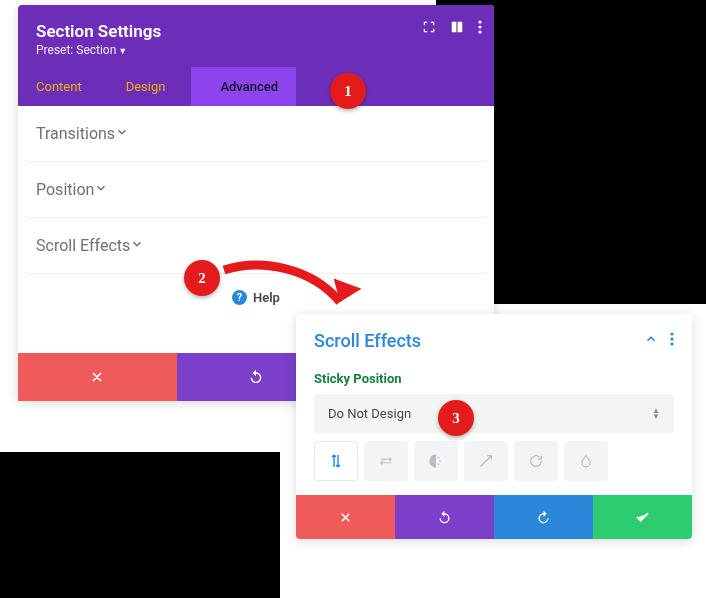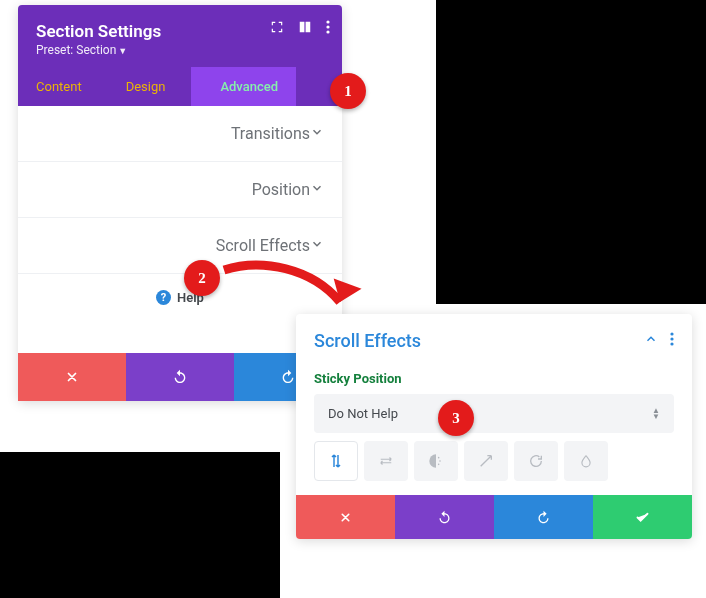--- a/index.html
+++ b/index.html
@@ -1,37 +1,37 @@
 <!DOCTYPE html>
 <html><head>
 <meta charset="utf-8">
 <style>
 * { margin: 0; padding: 0; box-sizing: border-box; font-family: -apple-system, BlinkMacSystemFont, "Segoe UI", Roboto, sans-serif; }
 body { width: 706px; height: 598px; position: relative; background: #fff; }
 
 .panel1 {
-  position: absolute; left: 18px; top: 5px; width: 324px;
+  position: absolute; left: 18px; top: 5px; width: 476px;
   background: #fff; box-shadow: 0 2px 12px rgba(0,0,0,0.15); border-radius: 4px;
   overflow: visible;
 }
 .p1-header { background: #6c2eb9; color: #fff; padding: 16px 18px 10px; border-radius: 4px 4px 0 0; position: relative; }
 .p1-title { font-size: 17px; font-weight: 600; }
 .p1-preset { font-size: 12px; opacity: .9; margin-top: 2px; }
 .p1-preset .caret { font-size: 9px; margin-left: 2px; }
 .p1-header-icons { position: absolute; right: 12px; top: 14px; display: flex; gap: 14px; align-items: center; }
 .p1-header-icons svg, .p1-header-icons span { color: #fff; fill: #fff; }
 
 .p1-tabs { display: flex; background: #6c2eb9; }
 .p1-tab { flex: 0 0 auto; padding: 12px 18px; font-size: 13px; color: #eab308; cursor: pointer; }
-.p1-tab.active { background: #8e44ec; color: #86efac; font-weight: 500; padding-left: 29px; }
+.p1-tab.active { background: #8e44ec; color: #0f172a; font-weight: 500; padding-left: 29px; }
 .p1-tab:nth-child(1){ padding-left:18px; padding-right:26px;}
 .p1-tab:nth-child(2){ padding-left:18px; padding-right:26px;text-align:right;}
 
 .p1-body { background: #fff; }
-.section-row { display:flex; align-items:center; justify-content:flex-end; padding: 18px 18px; border-bottom: 1px solid #eef0f3; cursor:pointer; }
+.section-row { display:flex; align-items:center; justify-content:flex-start; padding: 18px 18px; border-bottom: 1px solid #eef0f3; cursor:pointer;border-radius:13px; }
 .section-row:last-of-type { border-bottom:none;}
 .section-label { color:#6e7277; font-size:16px; }
 .chev { color:#6e7277; }
 
 .help-row { display:flex; align-items:center; justify-content:center; gap:6px; padding: 16px 0 48px; color:#43474c; font-size:13px; font-weight:600; }
 .help-row .q { width:15px; height:15px; border-radius:50%; background:#2b87da; color:#fff; display:inline-flex; align-items:center; justify-content:center; font-size:11px; font-weight:700; }
 
 .p1-footer { display:flex; height:48px; }
 .p1-footer .btn { flex:1; display:flex; align-items:center; justify-content:center; cursor:pointer; }
 .p1-footer .btn-cancel { background:#ef5a5a; }
@@ -164,21 +164,21 @@
       <span><svg width="4" height="14" viewBox="0 0 4 14" fill="#2b87da">
             <circle cx="2" cy="2" r="1.6"></circle>
             <circle cx="2" cy="7" r="1.6"></circle>
             <circle cx="2" cy="12" r="1.6"></circle>
           </svg></span>
     </div>
   </div>
   <div class="p2-body">
     <div class="p2-label">Sticky Position</div>
     <div class="p2-select">
-      <span>Do Not Help</span>
+      <span>Do Not Design</span>
       <span class="up-down">
           <span>▲</span>
           <span>▼</span>
         </span>
     </div>
     <div class="p2-icons-row">
       <div class="p2-icon-btn active">
           <svg width="16" height="18" viewBox="0 0 24 24" fill="none" stroke="currentColor" stroke-width="2.2">
             <path d="M9 3v18M9 3l-3 3M9 3l3 3M15 21V3M15 21l-3-3M15 21l3-3"></path>
           </svg>

